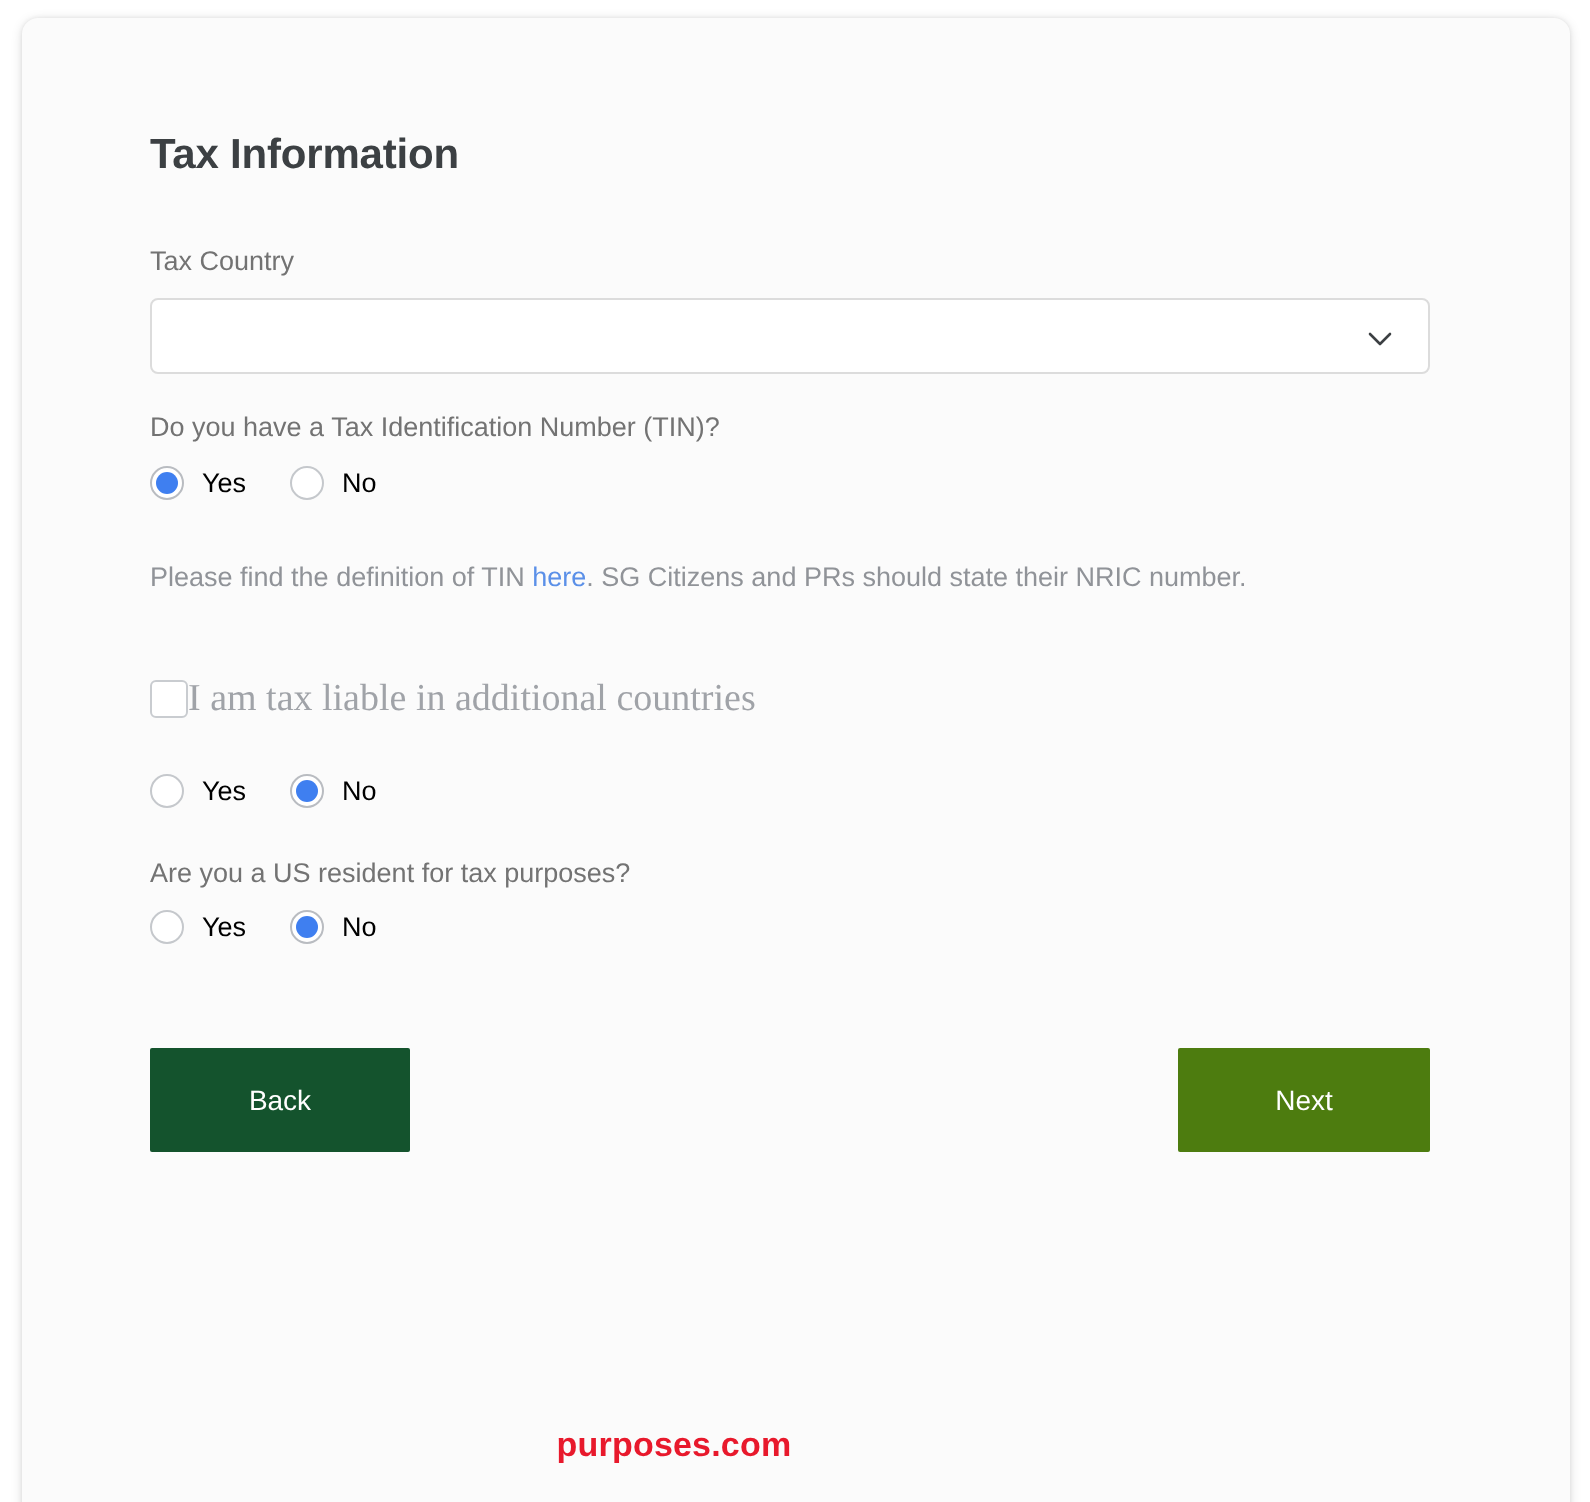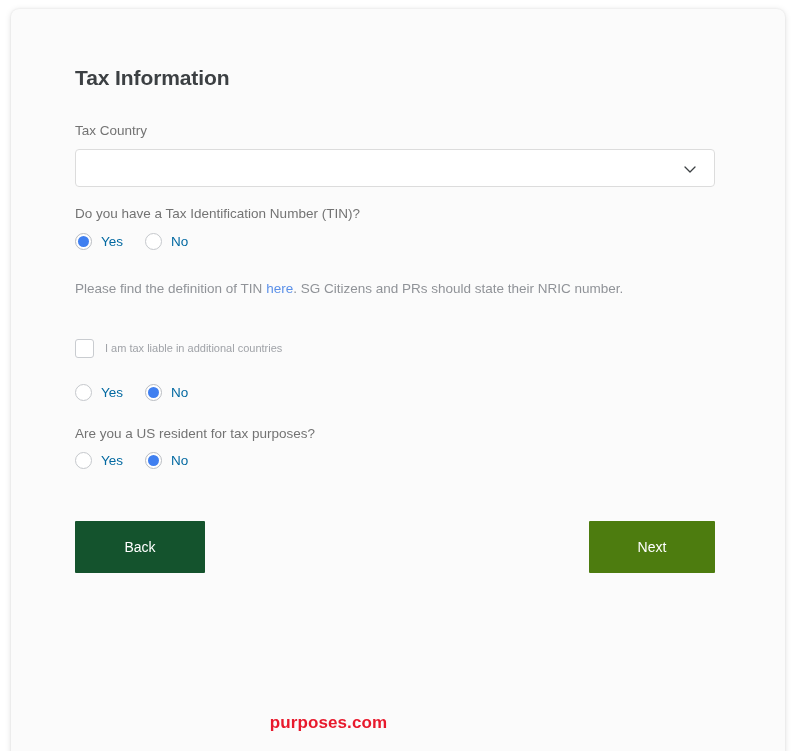--- a/index.html
+++ b/index.html
@@ -13,20 +13,21 @@
     font-family: "Liberation Sans", sans-serif;
     overflow: hidden;
   }
 
   
   .page {
     position: relative;
     width: 657px;
     height: 751px;
     background: #ffffff;
+    padding-left: 17px;
   }
   .card {
     position: absolute;
     left: 11px;
     top: 9px;
     width: 774px;
     height: 760px;
     background: #fbfbfb;
     border-radius: 8px 8px 0 0;
     box-shadow: 0 1px 6px rgba(0,0,0,0.13), 0 0 2px rgba(0,0,0,0.08);
@@ -127,21 +128,21 @@
   }
   .radio.checked::after {
     content: "";
     width: 11px;
     height: 11px;
     border-radius: 50%;
     background: #3f7ff0;
   }
   .radio-label {
     font-size: 13.5px;
-    color: #0369a1;
+    color: #000000;
     margin-left: 9px;
   }
 
   
   .help-text {
     font-size: 13.5px;
     color: #909398;
     margin-top: 30px;
     margin-bottom: 40px;
     line-height: 1.4;
@@ -163,23 +164,23 @@
   .checkbox {
     width: 19px;
     height: 19px;
     border: 1.5px solid #c9ccd0;
     border-radius: 3px;
     background: #ffffff;
     box-sizing: border-box;
     flex: none;
   }
   .check-label {
-    font-size: 11px;
+    font-size: 19px;
     color: #a0a3a8;
-    margin-left: 11px;
+    font-family: Liberation Serif, serif;
   }
 
   .q-block { margin-bottom: 24px; }
 
   
   .btn-row {
     position: relative;
     margin-top: 52px;
     height: 52px;
     width: 640px;

